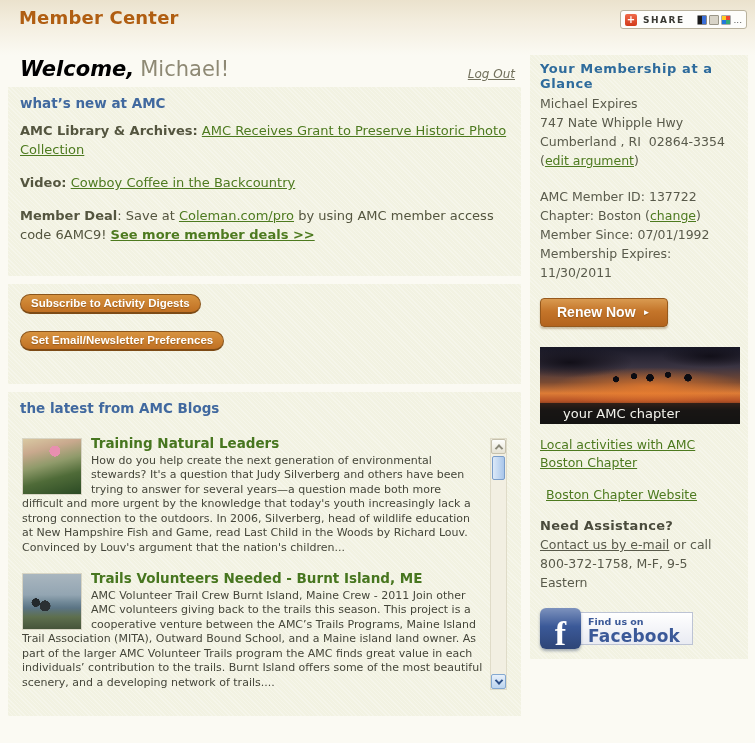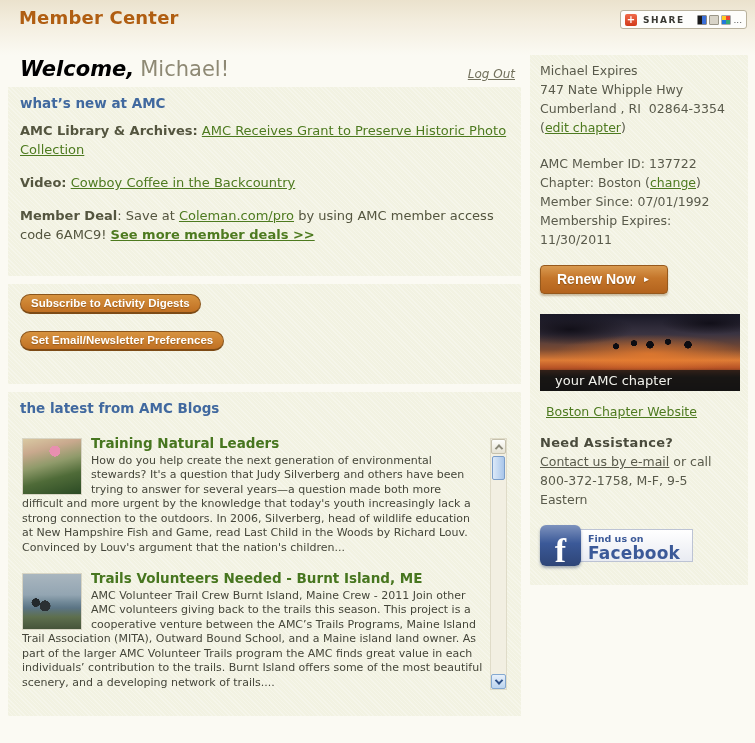--- a/index.html
+++ b/index.html
@@ -106,21 +106,21 @@
       radial-gradient(circle 6px at 55% 40%, #0c0c12 0 60%, transparent 65%),
       radial-gradient(circle 5px at 64% 36%, #0c0c12 0 60%, transparent 65%),
       radial-gradient(circle 6px at 74% 40%, #0c0c12 0 60%, transparent 65%),
       radial-gradient(circle 5px at 38% 42%, #0c0c12 0 60%, transparent 65%),
       radial-gradient(ellipse 90px 22px at 15% 20%, rgba(12,10,18,.85), transparent 70%),
       radial-gradient(ellipse 70px 16px at 85% 12%, rgba(12,10,18,.8), transparent 70%),
       radial-gradient(ellipse 130px 26px at 55% 52%, rgba(235,125,45,.75), transparent 75%),
       linear-gradient(180deg,#181826 0%,#3a3442 26%,#7a4a32 46%,#dd7c36 60%,#b85326 70%,#241710 82%,#0e0a07 100%);
   }
   .photo-cap { position:absolute; left:0; right:0; bottom:0; height:21px;
-    background:rgba(22,22,22,.78); color:#f2f2ec; font-size:13px; line-height:21px; padding-left:15px; }
+    background:rgba(22,22,22,.78); color:#f2f2ec; font-size:13px; line-height:21px; padding-left:23px; }
   .rc-link { display:block; font-size:12.5px; line-height:18px; color:#4d7a1f;
     text-decoration:underline; cursor:pointer; margin-bottom:14px; max-width:195px; }
   .assist-head { font-size:13px; font-weight:bold; color:#4a4b3c; margin-bottom:2px; letter-spacing:.3px; }
 
   .fb-badge { display:flex; align-items:center; margin-top:16px; cursor:pointer; }
   .fb-sq { width:41px; height:41px; border-radius:6px; position:relative; z-index:2;
     background:linear-gradient(180deg,#7d92bd,#3b5998 45%,#2e4577);
     box-shadow:0 2px 3px rgba(40,60,100,.4);
     display:flex; align-items:flex-end; justify-content:center; }
   .fb-f { color:#fff; font-size:34px; font-weight:bold; font-family:"Liberation Serif","DejaVu Serif",serif; line-height:30px; }
@@ -204,41 +204,43 @@
           </span>
       </div>
     </div>
 
   </div>
 
 </div>
 
 <div class="right-col panel">
 
+  <div class="rc-head">Your Membership at a Glance</div>
   <div class="rc-line">Michael Expires</div>
   <div class="rc-line">747 Nate Whipple Hwy</div>
   <div class="rc-line">Cumberland , RI  02864-3354</div>
-  <div class="rc-line"><span>(</span><a class="glink">edit chapter</a><span>)</span></div>
+  <div class="rc-line"><span>(</span><a class="glink">edit argument</a><span>)</span></div>
 
   <div class="rc-gap"></div>
 
   <div class="rc-line">AMC Member ID: 137722</div>
   <div class="rc-line"><span>Chapter: Boston (</span><a class="glink">change</a><span>)</span></div>
   <div class="rc-line">Member Since: 07/01/1992</div>
   <div class="rc-line">Membership Expires: 11/30/2011</div>
 
   <button class="renew-btn">
     <span>Renew Now</span>
     <span class="renew-arrow">►</span>
   </button>
 
   <div class="photo">
     <div class="photo-cap">your AMC chapter</div>
   </div>
 
+  <a class="rc-link">Local activities with AMC Boston Chapter</a>
   <a class="rc-link" style="margin-left:6px">Boston Chapter Website</a>
 
   <div class="assist-head">Need Assistance?</div>
   <div class="rc-line"><a class="glink" style="color:#595a4b">Contact us by e-mail</a><span> or call</span></div>
   <div class="rc-line">800-372-1758, M-F, 9-5 Eastern</div>
 
   <div class="fb-badge">
     <div class="fb-sq">
       <span class="fb-f">f</span>
     </div>

